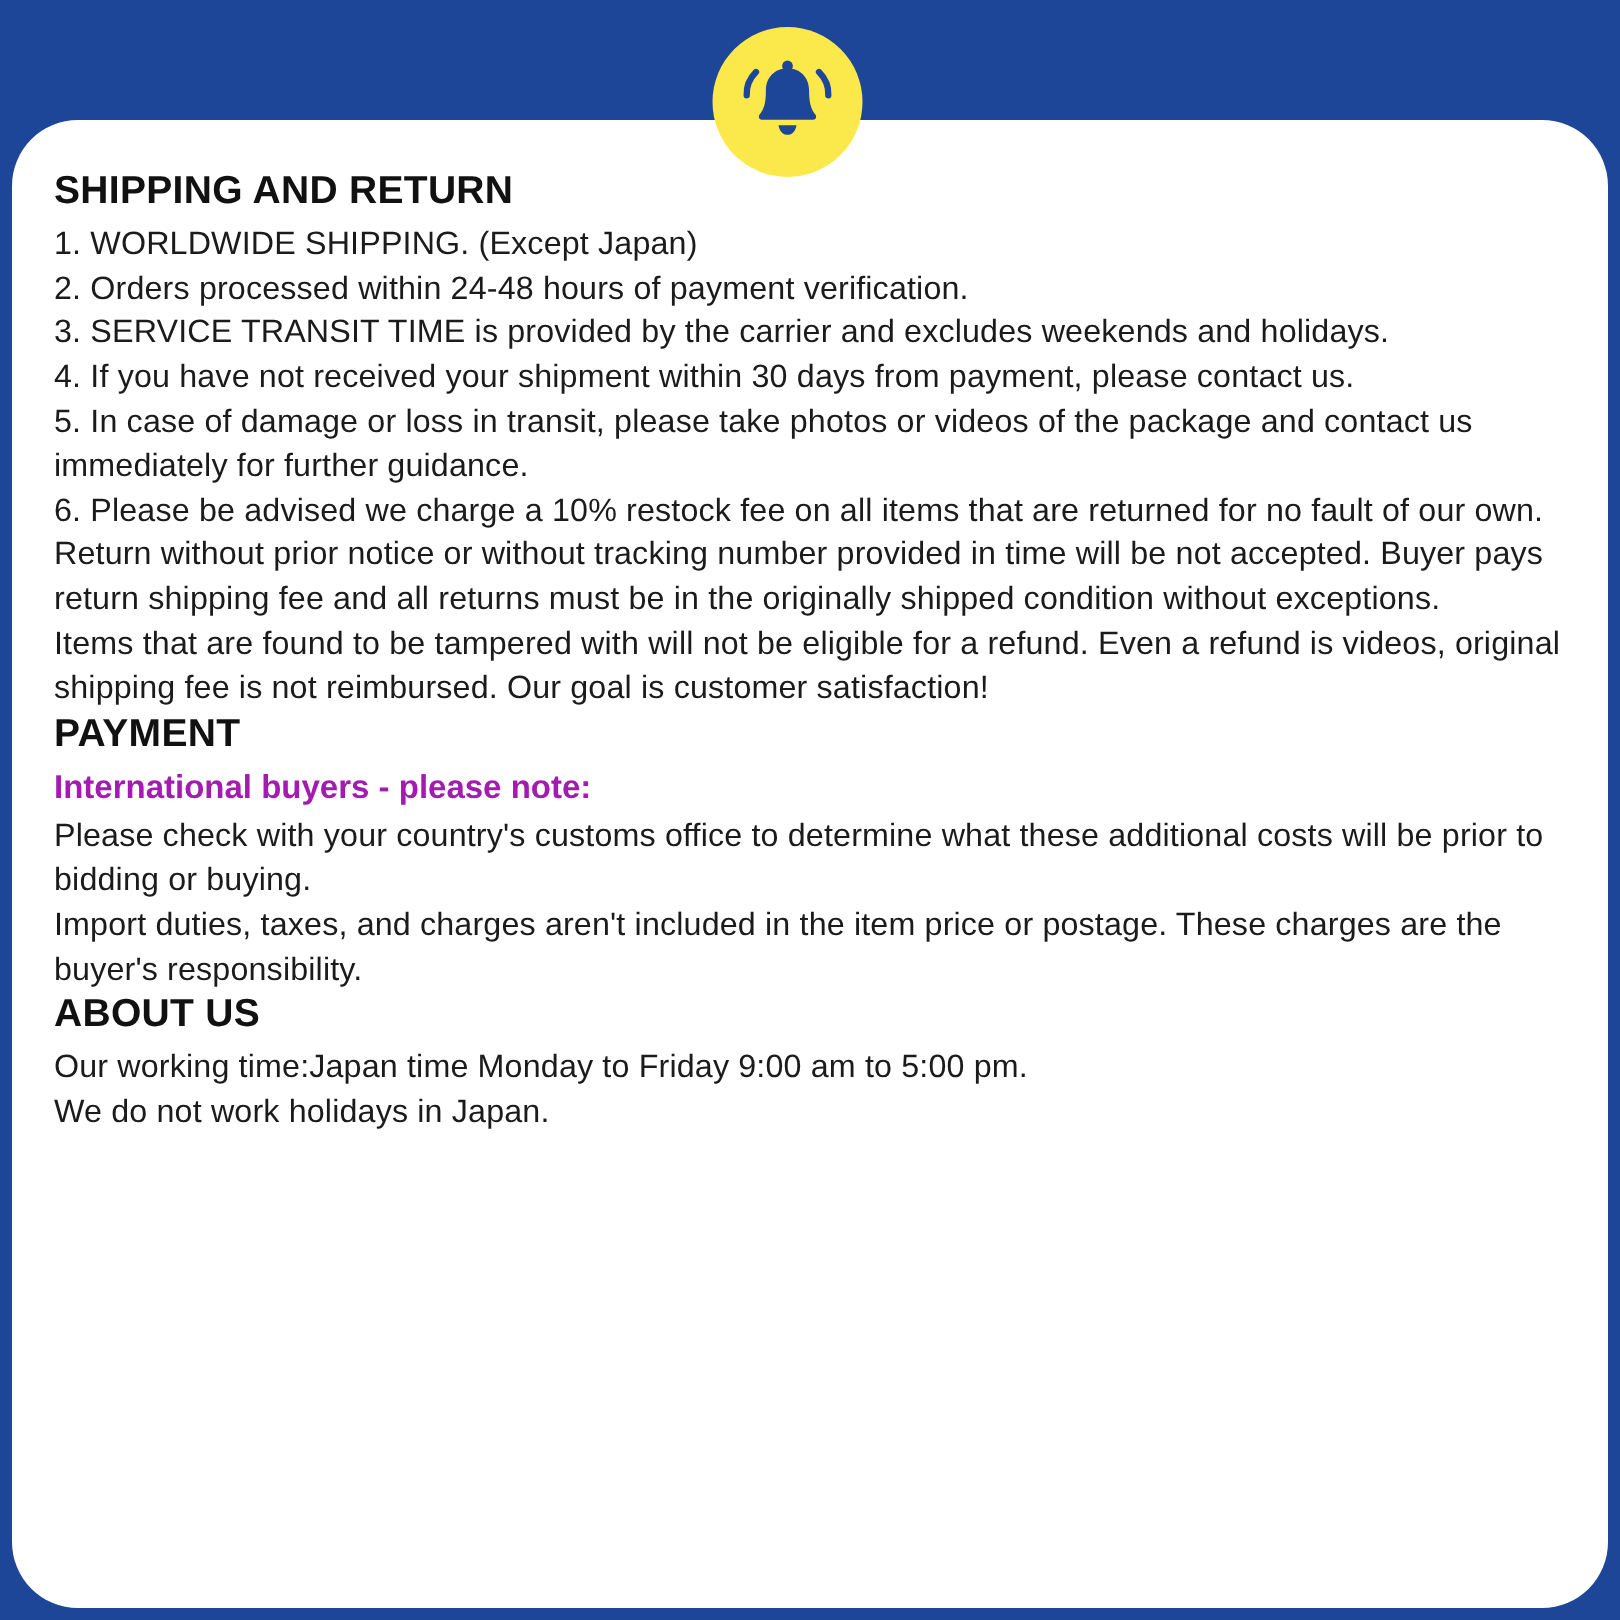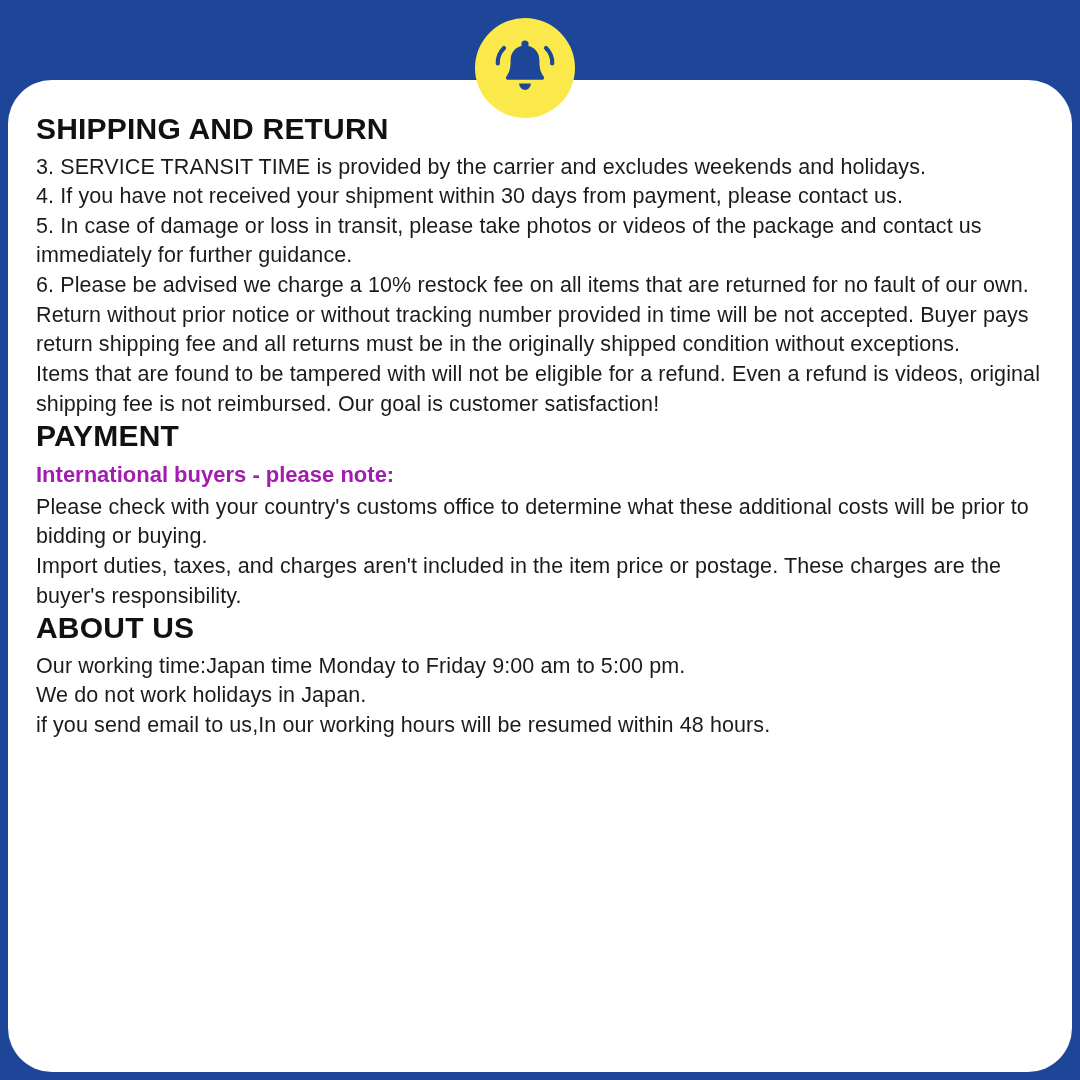--- a/index.html
+++ b/index.html
@@ -41,21 +41,21 @@
     justify-content: center;
   }
   .bell-badge svg { display: block; }
   .content {
     position: absolute;
     left: 28px;
     top: 32px;
     width: 1024px;
   }
   h2.section-title {
-    font-size: 30px;
+    font-size: 26px;
     font-weight: bold;
     color: #111111;
     letter-spacing: 0.2px;
     margin: 0 0 6px 0;
     line-height: 1.15;
   }
   h2.tight { }
   .line {
     font-size: 21.5px;
     color: #1b1b1b;
@@ -83,20 +83,22 @@
 <body>
 
 <div class="page">
 
   <div class="card">
     <div class="content">
 
       <div class="block">
         <h2 class="section-title">SHIPPING AND RETURN</h2>
         <div id="shipping-lines">
+          <div class="line">1. WORLDWIDE SHIPPING. (Except Japan)</div>
+          <div class="line">2. Orders processed within 24-48 hours of payment verification.</div>
           <div class="line">3. SERVICE TRANSIT TIME is provided by the carrier and excludes weekends and holidays.</div>
           <div class="line">4. If you have not received your shipment within 30 days from payment, please contact us.</div>
           <div class="line">5. In case of damage or loss in transit, please take photos or videos of the package and contact us immediately for further guidance.</div>
           <div class="line">6. Please be advised we charge a 10% restock fee on all items that are returned for no fault of our own. Return without prior notice or without tracking number provided in time will be not accepted. Buyer pays return shipping fee and all returns must be in the originally shipped condition without exceptions.</div>
           <div class="line">Items that are found to be tampered with will not be eligible for a refund. Even a refund is videos, original shipping fee is not reimbursed. Our goal is customer satisfaction!</div>
         </div>
       </div>
 
       <div class="block">
         <h2 class="section-title tight">PAYMENT</h2>
@@ -105,21 +107,20 @@
           <div class="para">Please check with your country's customs office to determine what these additional costs will be prior to bidding or buying.</div>
           <div class="para">Import duties, taxes, and charges aren't included in the item price or postage. These charges are the buyer's responsibility.</div>
         </div>
       </div>
 
       <div class="block">
         <h2 class="section-title tight">ABOUT US</h2>
         <div>
           <div class="para">Our working time:Japan time Monday to Friday 9:00 am to 5:00 pm.</div>
           <div class="para">We do not work holidays in Japan.</div>
-          <div class="para">if you send email to us,In our working hours will be resumed within 48 hours.</div>
         </div>
       </div>
 
     </div>
   </div>
 
   <div class="bell-badge">
     <span>
       <svg width="62" height="60" viewBox="0 0 62 60" xmlns="http://www.w3.org/2000/svg">
         <g fill="none" stroke="#1d4699" stroke-width="4.2" stroke-linecap="round">

